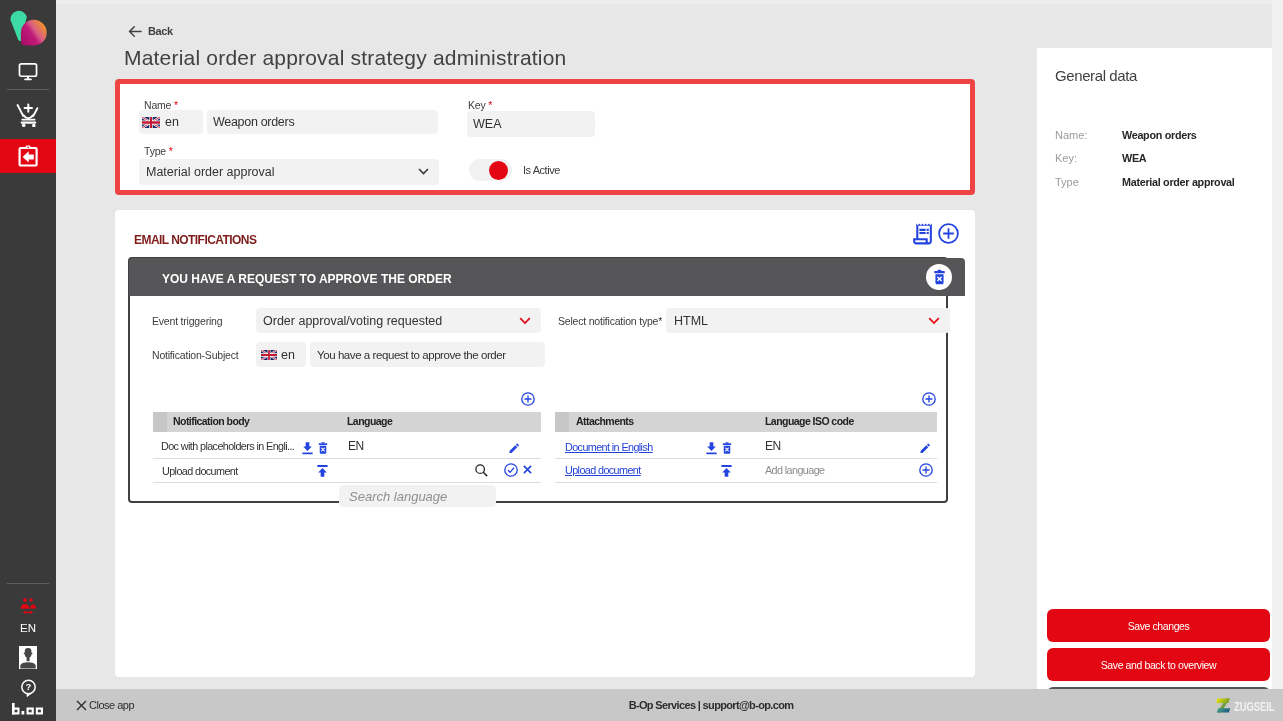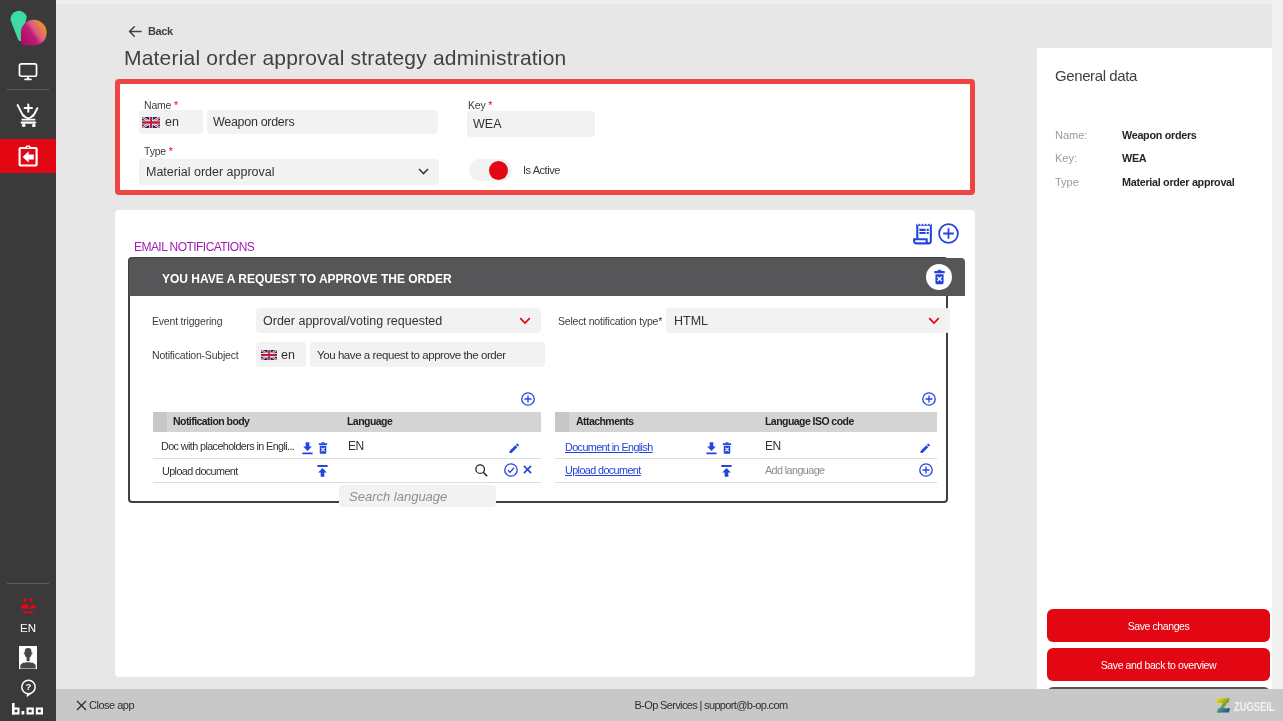--- a/index.html
+++ b/index.html
@@ -29,21 +29,21 @@
 .inbox { position:absolute; background:#f2f2f2; border-radius:4px; font-size:12.5px; color:#323232; display:flex; align-items:center; }
 .flagbox { display:flex; align-items:center; }
 .flag { display:inline-block; width:18px; height:11px; }
 
 
 #toggle { position:absolute; left:349px; top:75px; width:43px; height:22px; background:#f2f2f2; border-radius:11px; }
 #toggle .knob { position:absolute; right:4px; top:1.5px; width:19px; height:19px; border-radius:50%; background:#e30613; }
 
 
 #panel2 { position:absolute; left:59px; top:206px; width:860px; height:467px; background:#fff; border-radius:4px; }
-#p2title { position:absolute; left:19px; top:30px; font-size:12px; font-weight:normal; color:#a21caf; letter-spacing:-0.55px; }
+#p2title { position:absolute; left:19px; top:23px; font-size:12px; font-weight:bold; color:#7f1d1d; letter-spacing:-0.55px; }
 #card { position:absolute; left:13px; top:47px; width:820px; height:246px; border:2px solid #404040; border-radius:4px; background:#fff; }
 #cardhead { position:absolute; left:-1px; top:-1px; width:836px; height:38px; background:#565659; border-radius:4px 4px 0 0; color:#fff; font-size:12px; font-weight:bold; letter-spacing:0; display:flex; align-items:center; padding-left:33px; padding-top:4px; }
 #delcircle { position:absolute; right:13px; top:6px; width:26px; height:26px; background:#fff; border-radius:50%; display:flex; align-items:center; justify-content:center; }
 
 .red-chev { position:absolute; }
 
 
 .thead { position:absolute; height:20px; background:#d4d4d4; }
 .tstub { position:absolute; width:14px; height:20px; background:#c7c7c7; }
 .th { position:absolute; font-size:10.5px; letter-spacing:-0.55px; font-weight:bold; color:#222; top:3px; }
@@ -57,21 +57,21 @@
 #gdtitle { position:absolute; left:18px; top:19px; font-size:15px; letter-spacing:-0.4px; color:#3f3f3f; }
 .gdlabel { position:absolute; left:18px; font-size:11px; color:#9b9b9b; }
 .gdval { position:absolute; left:85px; font-size:10.8px; letter-spacing:-0.3px; font-weight:bold; color:#262626; }
 .btn { position:absolute; left:10px; width:223px; height:33px; border-radius:6px; color:#fff; font-size:10.5px; letter-spacing:-0.4px; display:flex; align-items:center; justify-content:center; }
 .btn.red { background:#e30613; }
 .btn.dark { background:#555; }
 
 
 #footer { left:56px; top:689px; width:1227px; height:32px; background:#c8c8c8; z-index:4; }
 #footer .closeapp { position:absolute; left:20px; top:10px; font-size:11px; letter-spacing:-0.5px; color:#2e2e2e; }
-#footer .center { position:absolute; left:655px; transform:translateX(-50%); top:10px; white-space:nowrap; font-size:11px; letter-spacing:-0.65px; font-weight:normal; color:#2e2e2e; }
+#footer .center { position:absolute; left:655px; transform:translateX(-50%); top:10px; white-space:nowrap; font-size:11px; letter-spacing:-0.65px; font-weight:bold; color:#2e2e2e; }
 #zugseil { position:absolute; left:1160px; top:8px; width:120px; height:20px; }
 #zugseil span { position:absolute; left:18px; top:2px; font-size:13px; font-weight:bold; color:#f2f2f2; transform:scaleX(.72); transform-origin:left; white-space:nowrap; }
 </style>
 </head>
 <body>
 <div id="topstrip" class="abs"></div>
 <div id="scrollstrip" class="abs"></div>
 
 <div id="sidebar" class="abs">
 

